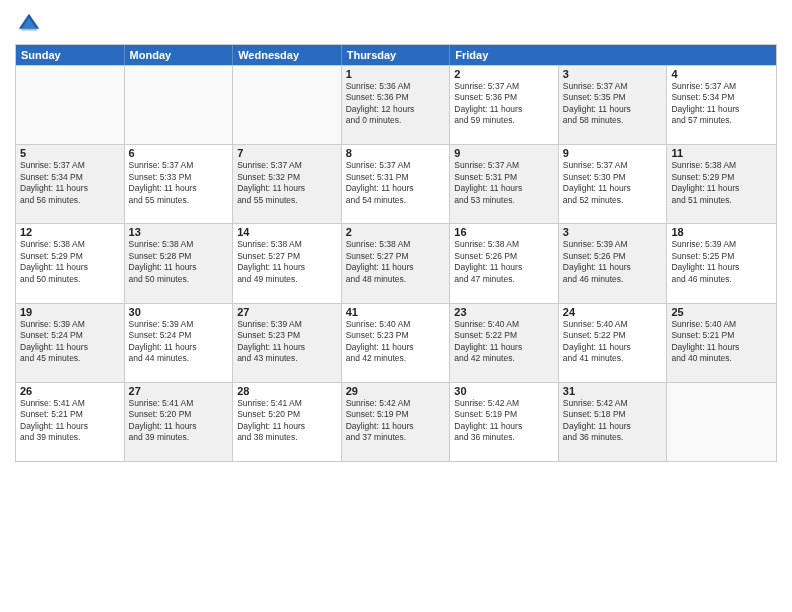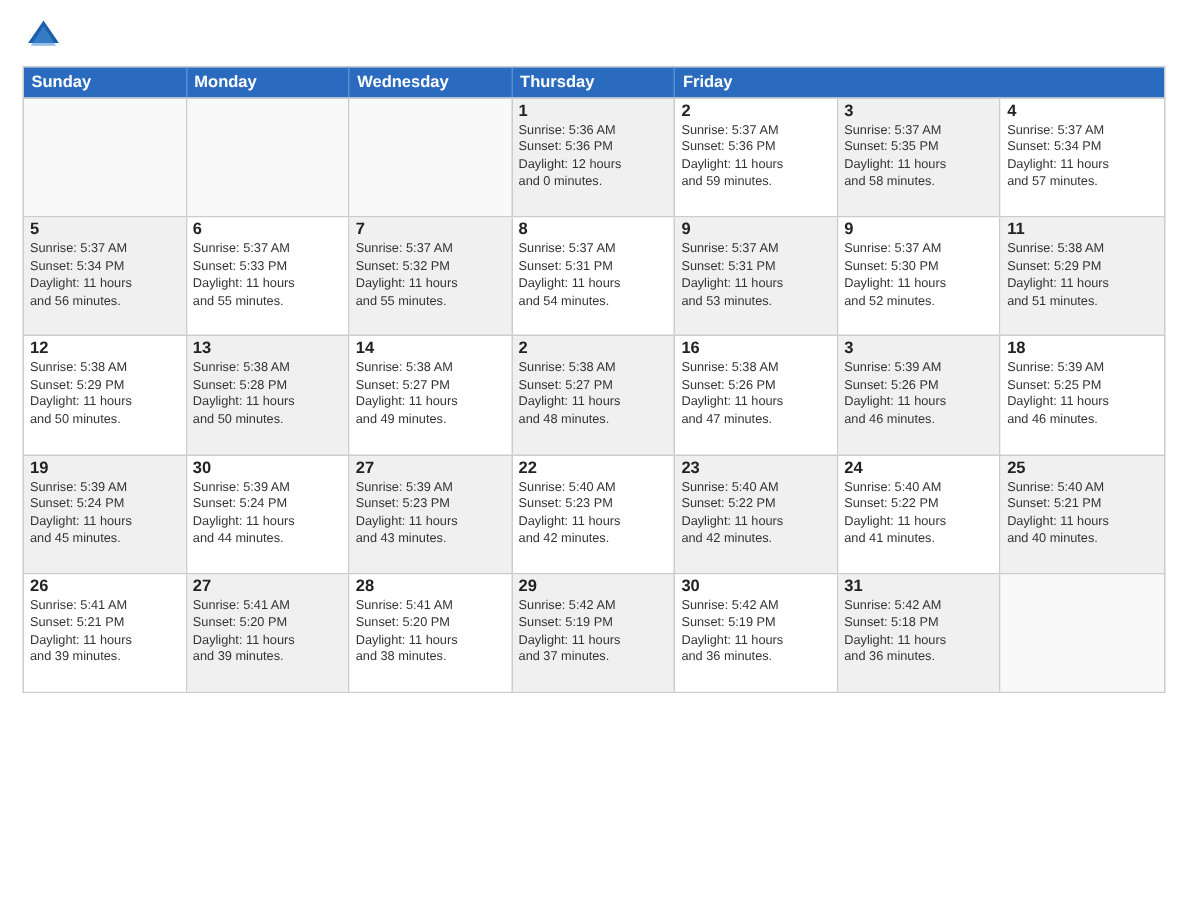--- a/index.html
+++ b/index.html
@@ -241,21 +241,21 @@
           </div>
           <div class="cal-cell">
             <span class="day-number">30</span>
             <div class="cell-info">Sunrise: 5:39 AM<br>Sunset: 5:24 PM<br>Daylight: 11 hours<br>and 44 minutes.</div>
           </div>
           <div class="cal-cell shaded">
             <span class="day-number">27</span>
             <div class="cell-info">Sunrise: 5:39 AM<br>Sunset: 5:23 PM<br>Daylight: 11 hours<br>and 43 minutes.</div>
           </div>
           <div class="cal-cell">
-            <span class="day-number">22</span>
+            <span class="day-number">41</span>
             <div class="cell-info">Sunrise: 5:40 AM<br>Sunset: 5:23 PM<br>Daylight: 11 hours<br>and 42 minutes.</div>
           </div>
           <div class="cal-cell shaded">
             <span class="day-number">23</span>
             <div class="cell-info">Sunrise: 5:40 AM<br>Sunset: 5:22 PM<br>Daylight: 11 hours<br>and 42 minutes.</div>
           </div>
           <div class="cal-cell">
             <span class="day-number">24</span>
             <div class="cell-info">Sunrise: 5:40 AM<br>Sunset: 5:22 PM<br>Daylight: 11 hours<br>and 41 minutes.</div>
           </div>

